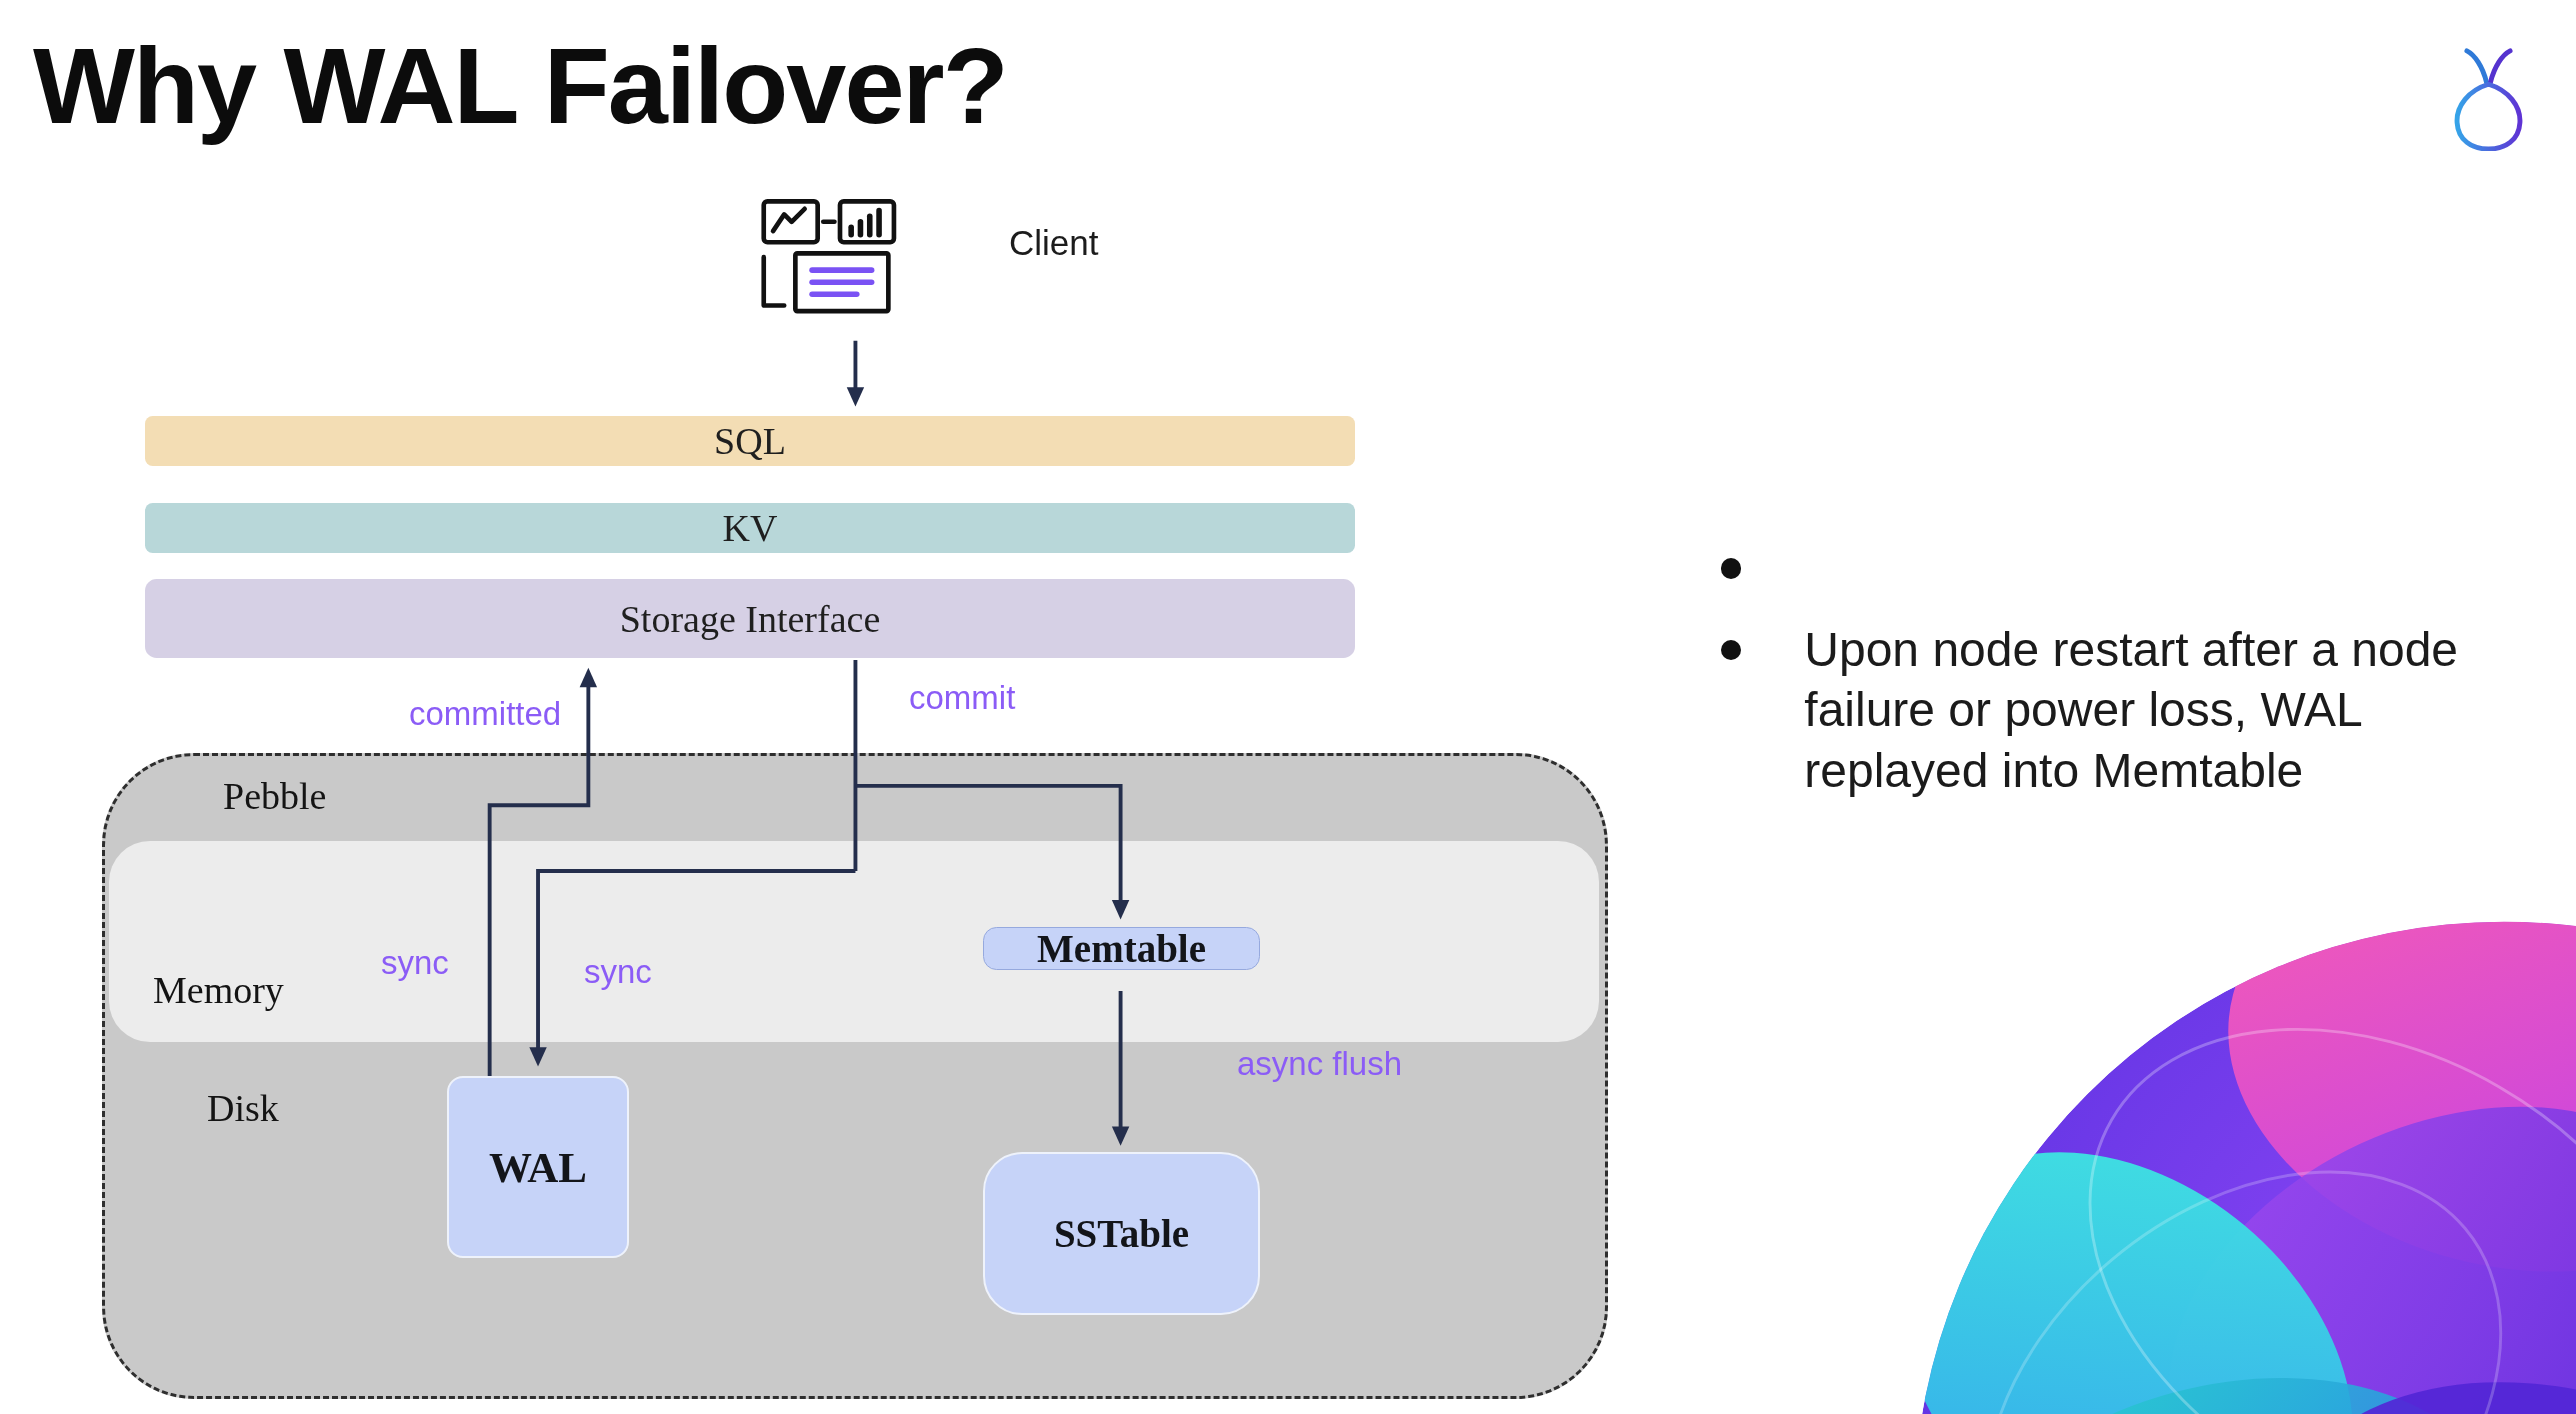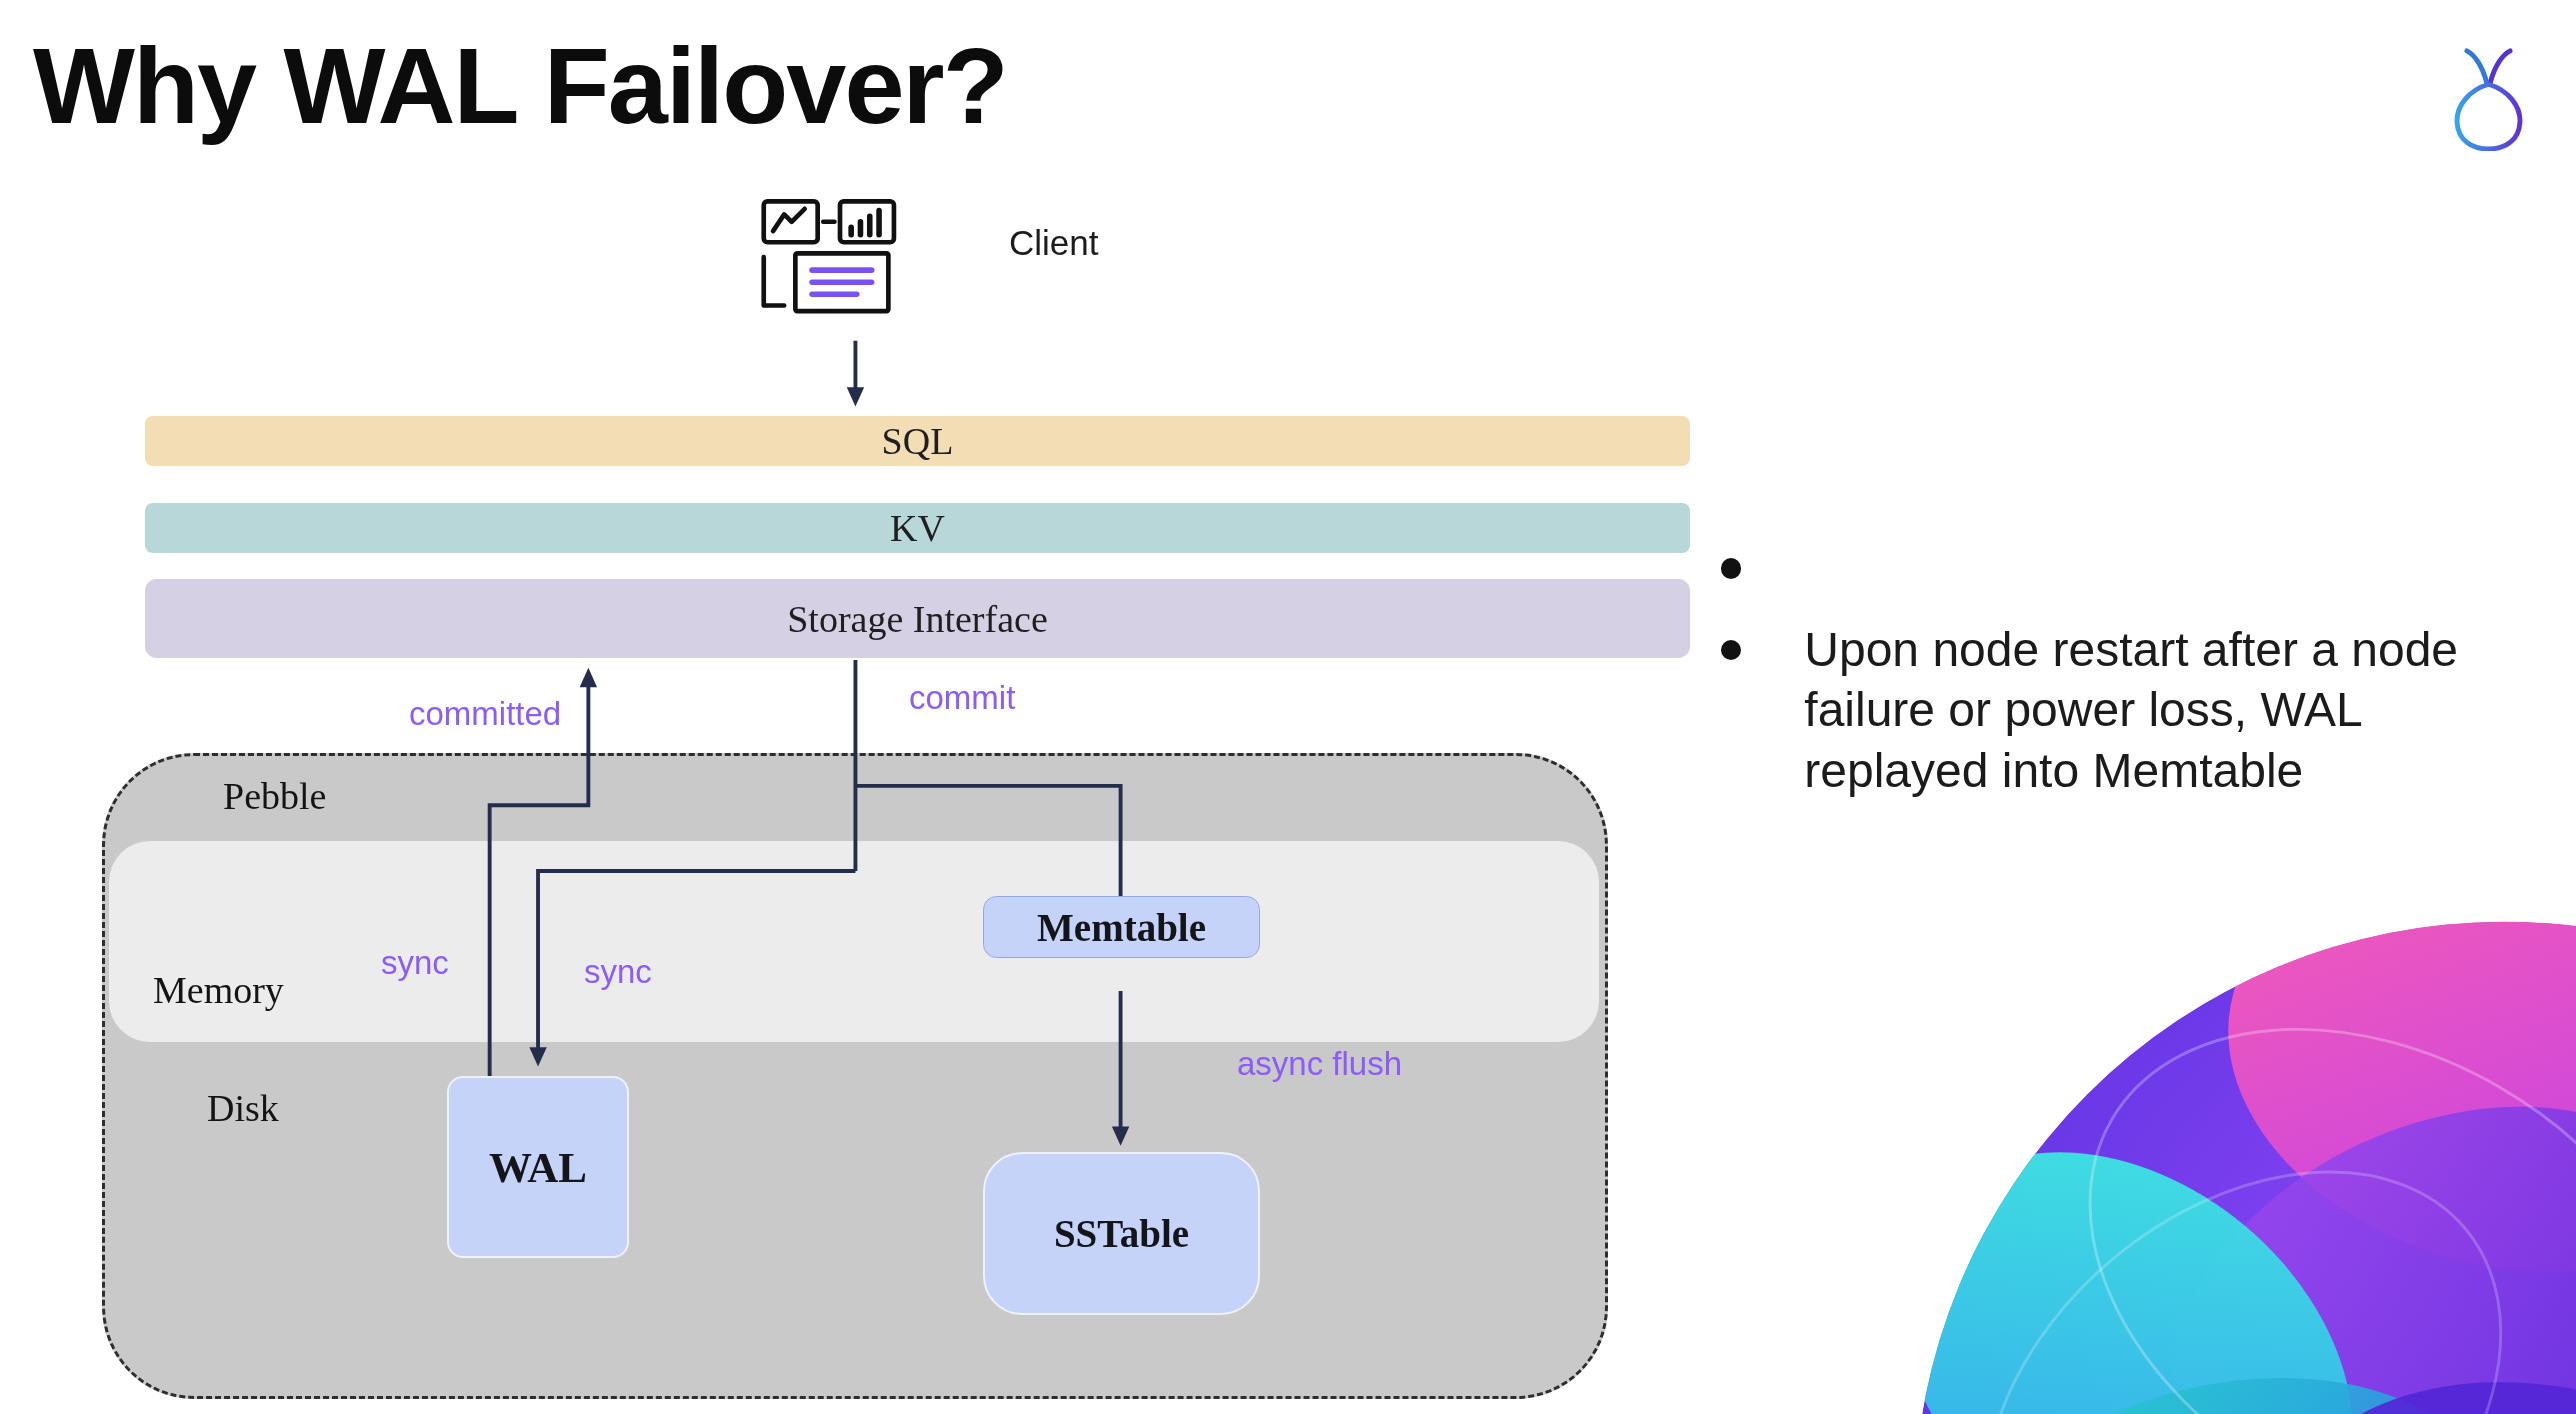--- a/index.html
+++ b/index.html
@@ -17,21 +17,21 @@
 
   
   .logo { position:absolute; left:2439px; top:45px; width:99px; height:106px; }
 
   
   .client-icon { position:absolute; left:747px; top:194px; width:186px; height:143px; }
   .client-label { position:absolute; left:1009px; top:223px; font-size:35px; color:#1c1c1c; }
 
   
   .layer {
-    position:absolute; left:145px; width:1545px; box-sizing:border-box;
+    position:absolute; left:145px; width:1210px; box-sizing:border-box;
     display:flex; align-items:center; justify-content:center;
     font-family:"Liberation Serif", serif; font-size:38px; color:#1f1f1f;
   }
   .layer-sql     { top:416px; height:50px; background:#f3ddb4; border-radius:7.7px; }
   .layer-kv      { top:503px; height:50px; background:#b8d7d9; border-radius:7.7px; }
   .layer-storage { top:579px; height:79px; background:#d6d0e5; border-radius:11.6px; }
 
   
   .pebble {
     position:absolute; left:102px; top:753px; width:1506px; height:646px;
@@ -48,21 +48,21 @@
   .lbl-memory { left:153px; top:968px; }
   .lbl-disk   { left:207px; top:1086px;text-align:center; }
 
   
   .node {
     position:absolute; display:flex; align-items:center; justify-content:center;
     background:#c6d3f8; font-family:"Liberation Serif", serif; font-weight:bold; color:#13151a;
     box-sizing:border-box;
   }
   .node-wal      { left:447px;  top:1076px; width:182px; height:182px; border-radius:16px; border:2.9px solid #eef2fb; font-size:43px; }
-  .node-memtable { left:983px; top:896px;  width:277px; height:62px;  border-radius:13.5px; border:1.9px solid #96a9de; font-size:39px; }
+  .node-memtable { left:983px; top:927px;  width:277px; height:43px;  border-radius:13.5px; border:1.9px solid #96a9de; font-size:39px; }
   .node-sstable  { left:983px; top:1152px; width:277px; height:163px; border-radius:39px; border:2.9px solid #eef2fb; font-size:39px;text-align:right; }
 
   
   .arrows { position:absolute; left:0; top:0; width:2576px; height:1415px; pointer-events:none; }
 
   
   .edge-label { position:absolute; font-size:33px; color:#8b5cf6; }
   .lbl-committed { left:409px;  top:695px; }
   .lbl-commit    { left:909px;  top:679px; }
   .lbl-sync1     { left:381px;  top:944px; }

